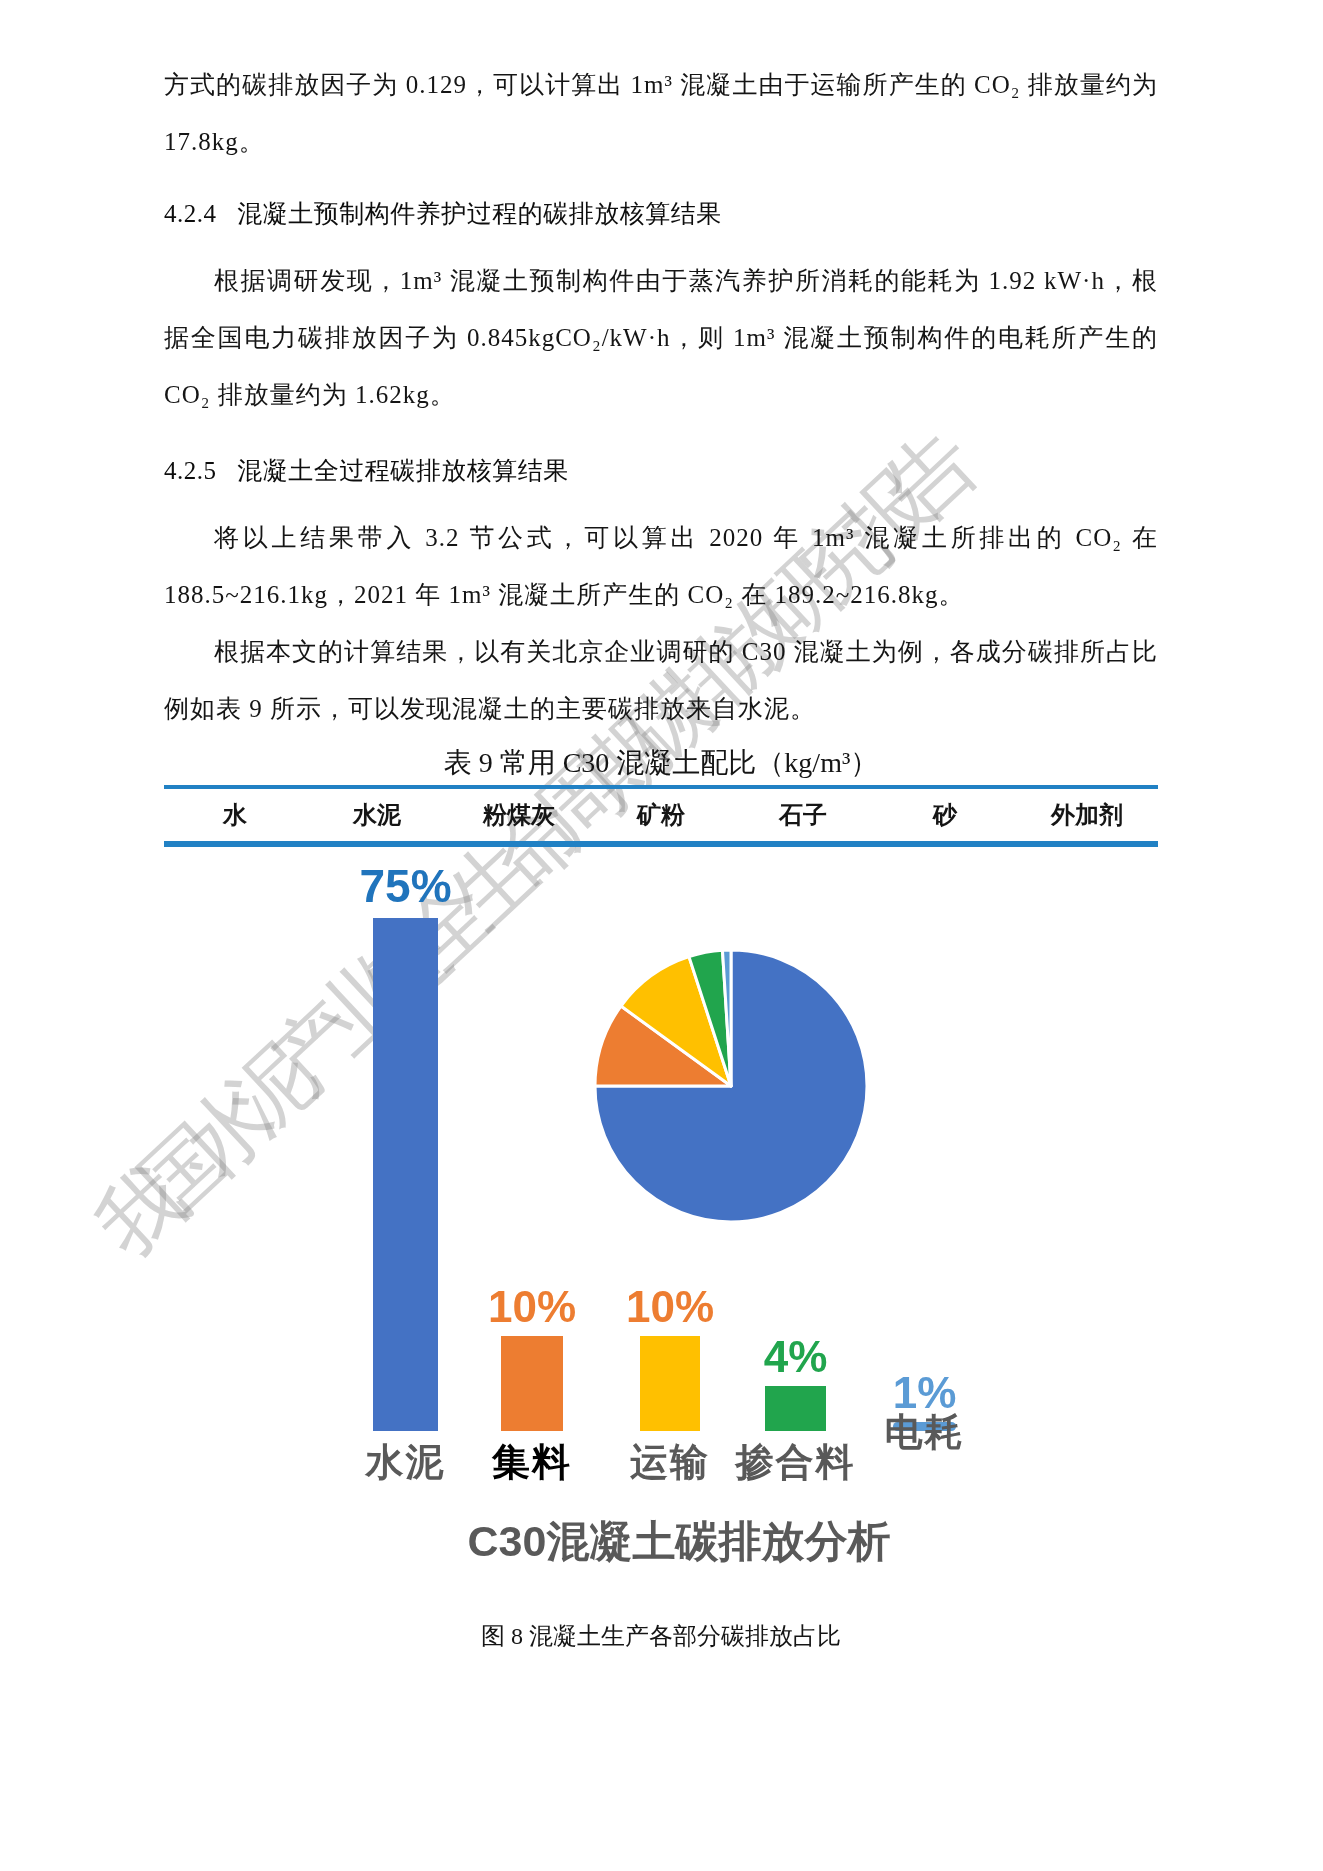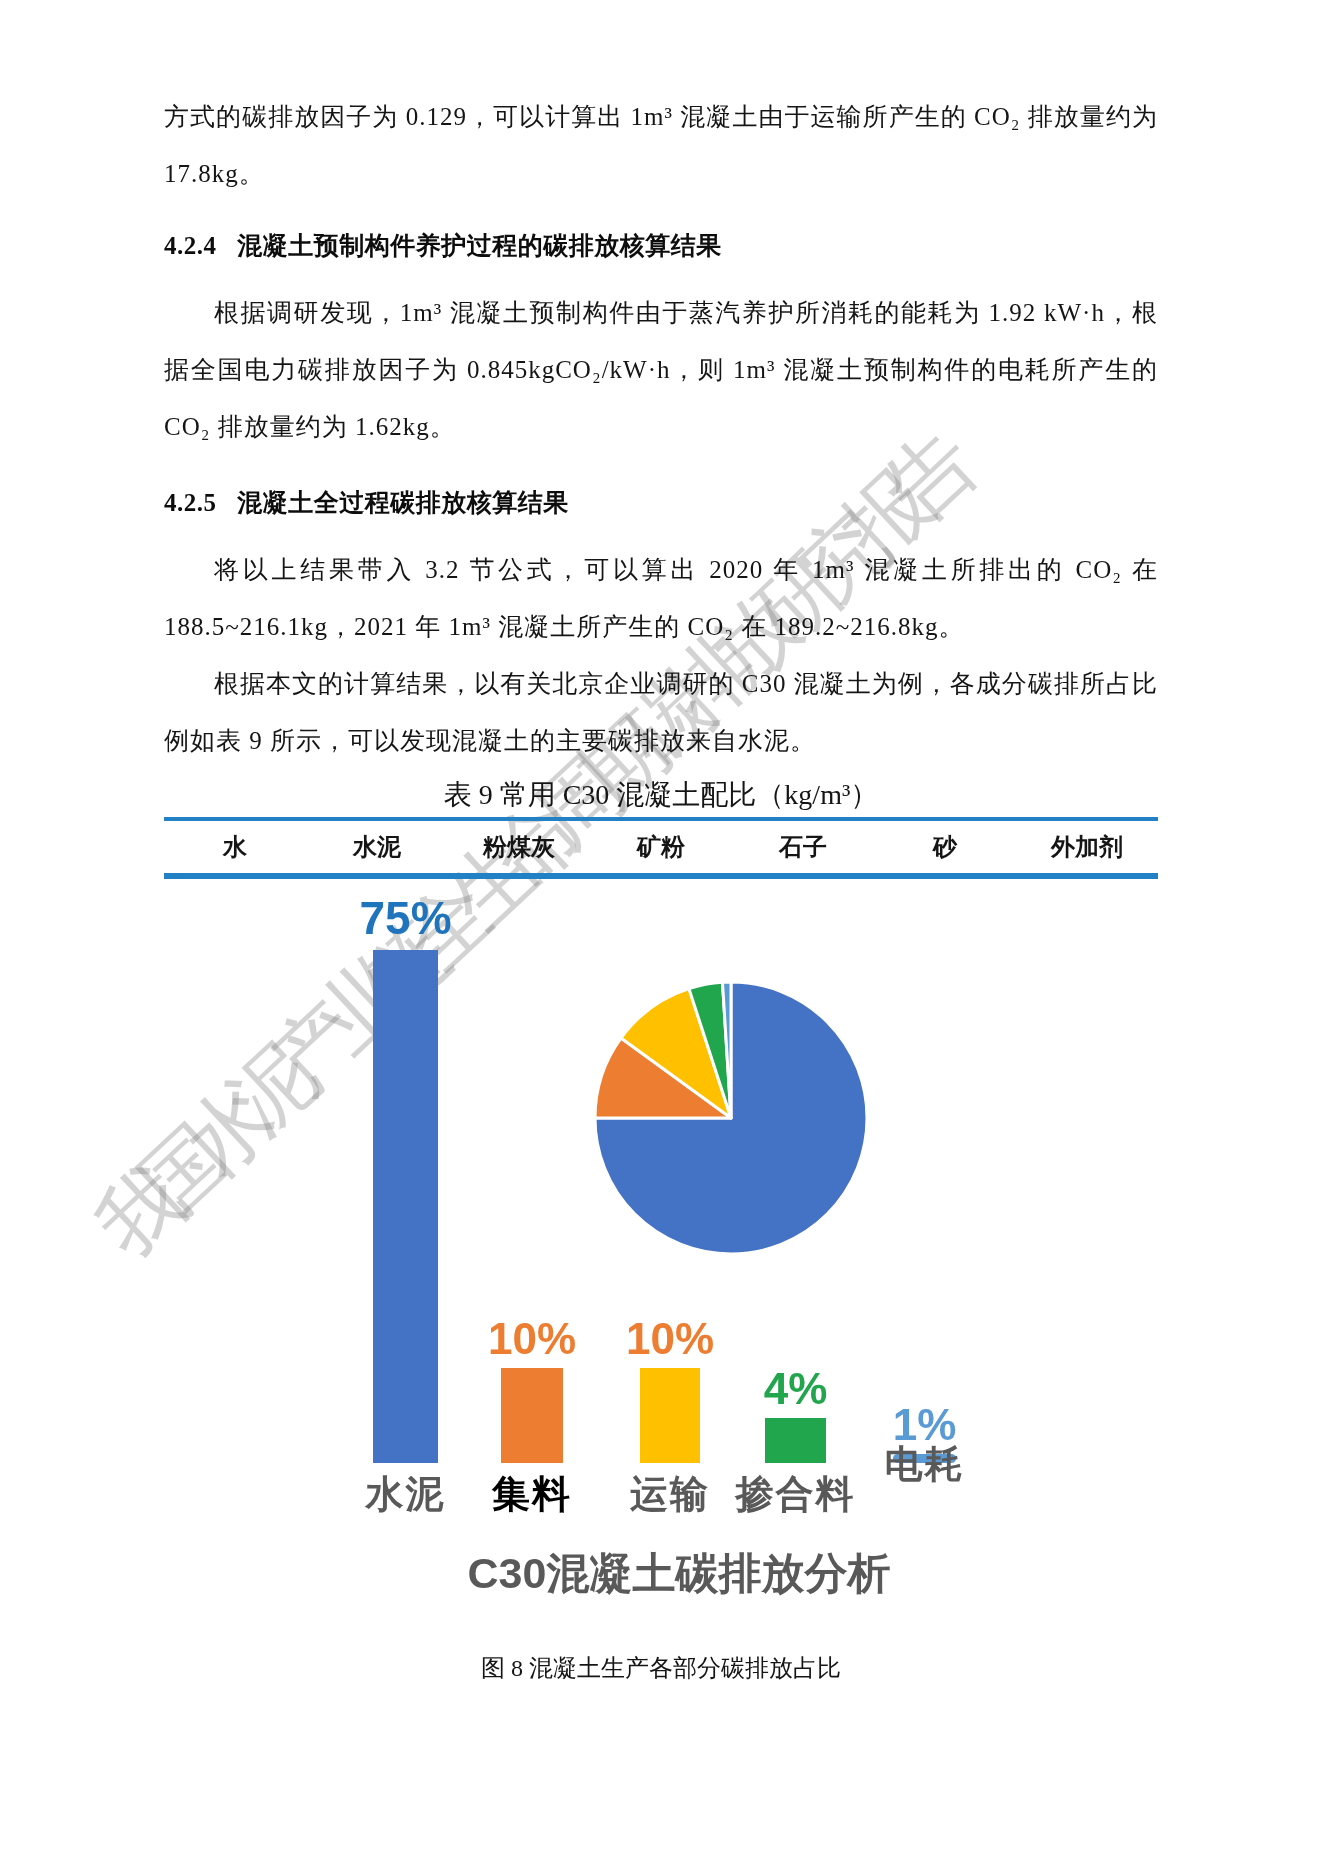--- a/index.html
+++ b/index.html
@@ -19,33 +19,33 @@
     font-size:84px; letter-spacing:-24px; white-space:nowrap;
     color:rgba(130,130,130,0.35);
     transform-origin:0 100%;
     transform:rotate(-43deg);
     pointer-events:none;
   }
   
   .content {
     position:relative; z-index:1;
     margin-left:164px; width:994px;
-    padding-top:88px;
+    padding-top:56px;
   }
   p.body {
     margin:0;
     font-size:25px; line-height:57px;
     letter-spacing:1px;
     text-align:justify;
   }
   p.body.indent { text-indent:2em; }
   h3.sec {
     margin:26px 0 20px 0;
     font-size:25px; line-height:36px;
-    font-weight:bold; color:#0d0d0d;
+    font-weight:normal; color:#0d0d0d;
     letter-spacing:0.5px;
   }
   h3.sec .sec-num { margin-right:14px; }
   h3.sec.second { margin-top:30px; }
   
   .table-caption {
     margin-top:8px;
     text-align:center;
     font-size:28px; line-height:36px;
   }

